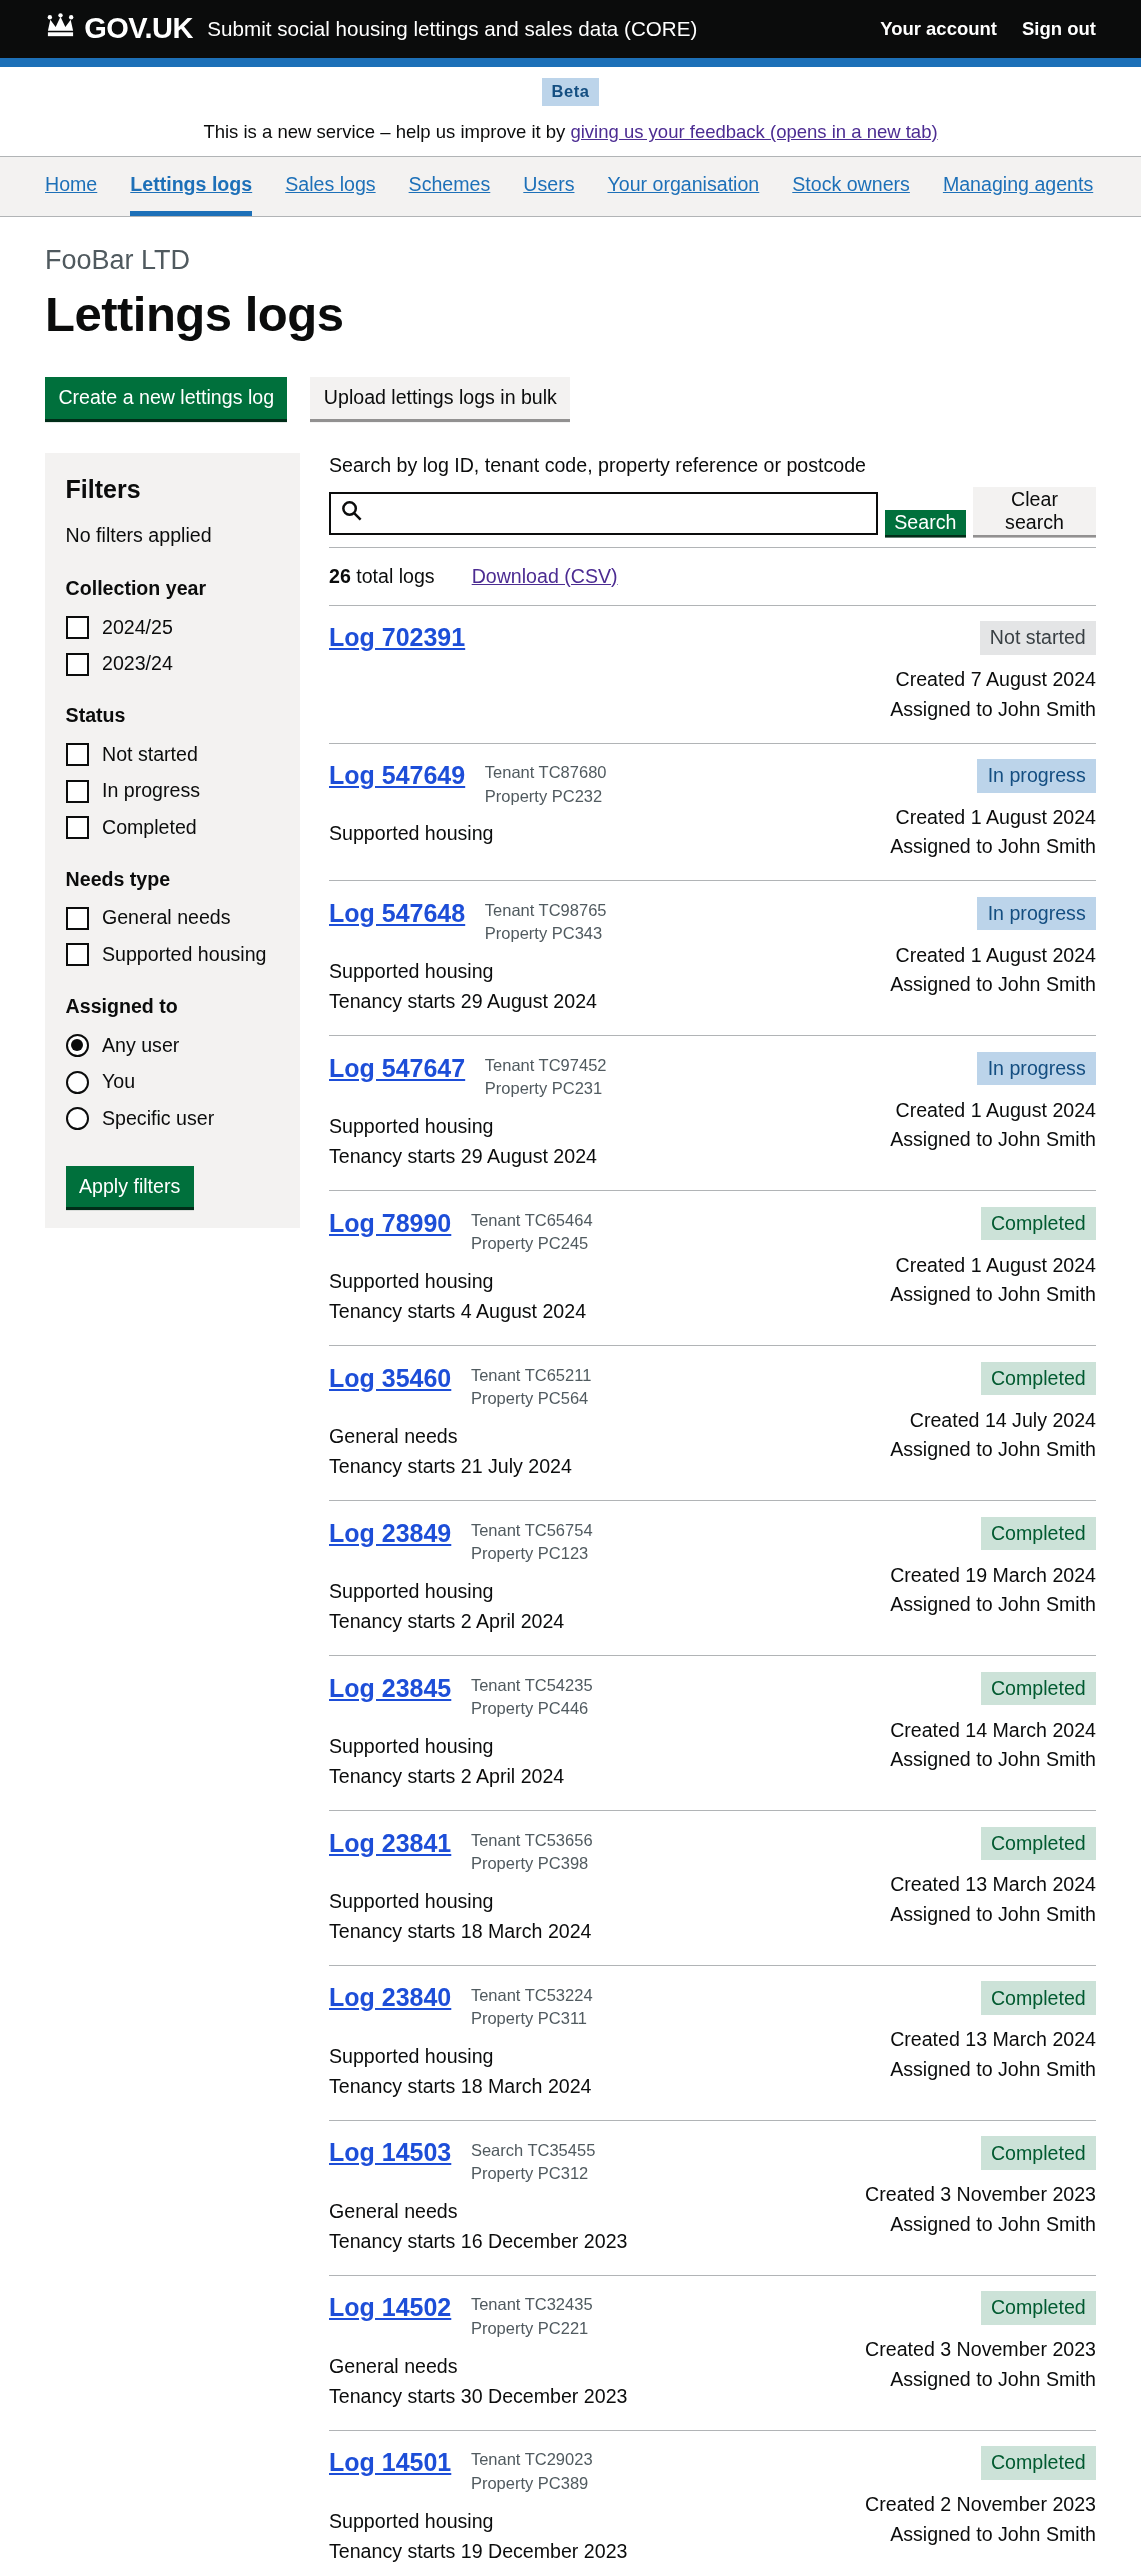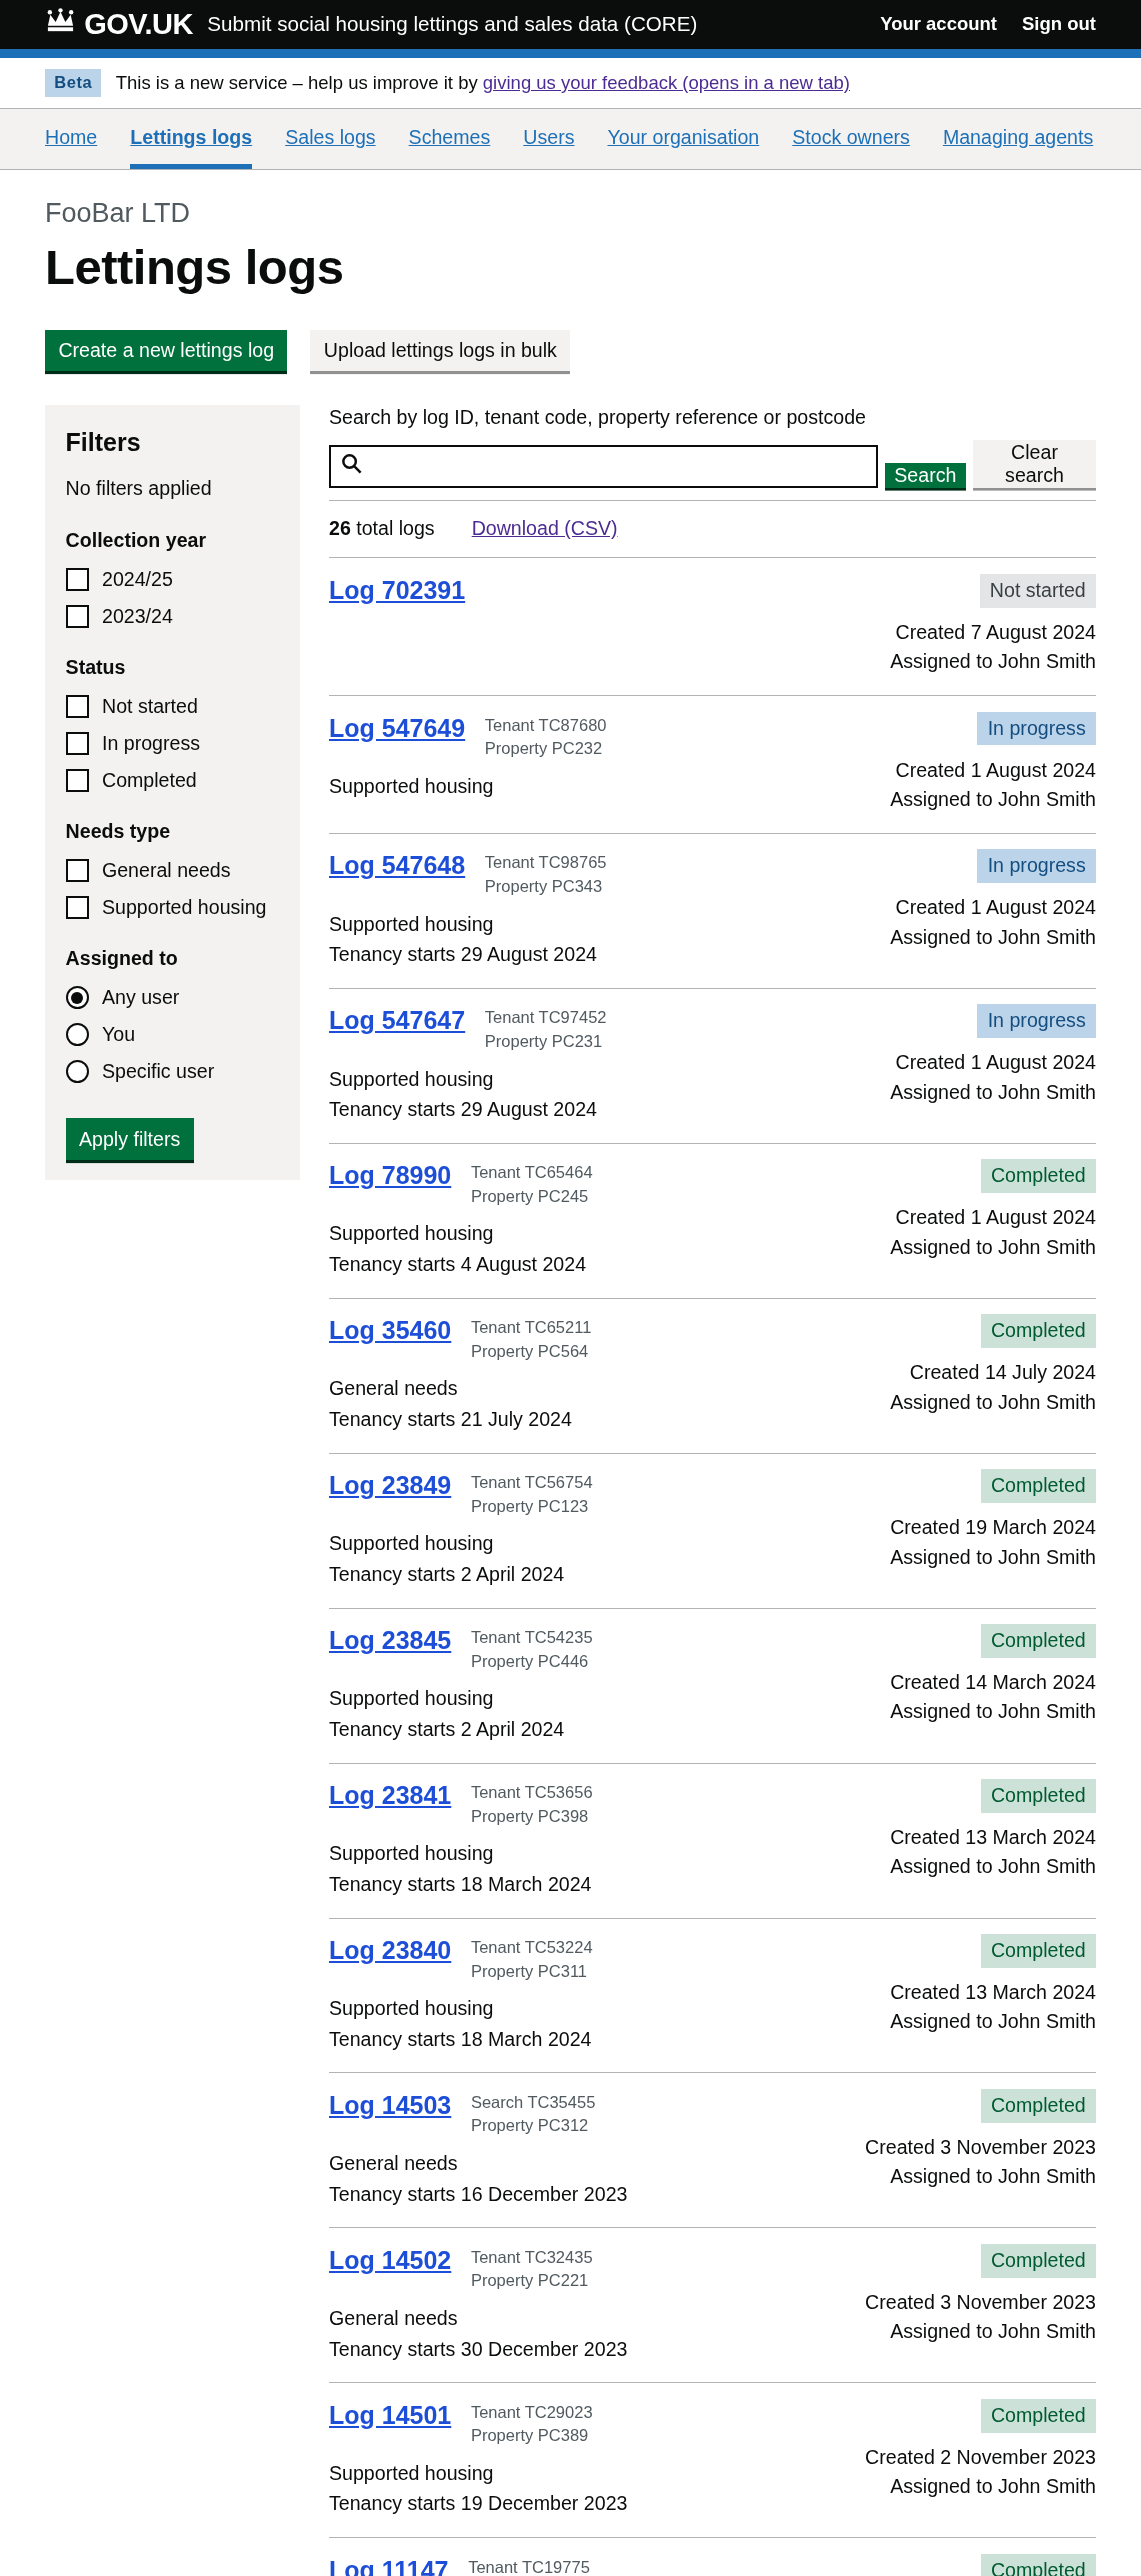--- a/index.html
+++ b/index.html
@@ -10,30 +10,30 @@
     color: #0b0c0c;
     font-family: "Liberation Sans", sans-serif;
     font-size: 19.6px;
     line-height: 1.3;
   }
   a { cursor: pointer; }
   .container { width: 1051px; margin: 0 auto; }
 
   
   .gov-header { background:#0b0c0c; border-bottom:9.3px solid #1d70b8; }
-  .gov-header-inner { height:49px; display:flex; align-items:center; }
+  .gov-header-inner { height:58px; display:flex; align-items:center; }
   .logo-wrap { display:flex; align-items:center; gap:8.2px; color:#fff; }
   .logo-text { font-weight:bold; font-size:29px; letter-spacing:-0.5px; }
   .service-name { color:#fff; font-size:20.6px; margin-left:14.4px; text-decoration:none; flex:1; }
   .header-links { display:flex; gap:25px; }
   .header-link { color:#fff; font-size:18.5px; font-weight:bold; text-decoration:none; }
 
   
   .phase-banner { border-bottom:1px solid #b1b4b6; }
-  .phase-inner { display:flex; align-items:center; gap:14.4px; padding:11.3px 0; }
+  .phase-inner { display:flex; align-items:center; gap:14.4px; padding:11.3px 0;flex-direction:column; }
   .phase-tag { background:#bcd4ea; color:#144e81; font-weight:bold; font-size:16.5px; padding:3.1px 9.3px; letter-spacing:0.5px; }
   .phase-text { font-size:18.5px; }
   .phase-link { color:#4c2c92; text-decoration:underline;text-align:center; }
 
   
   .service-nav { background:#f3f2f1; border-bottom:1px solid #b1b4b6; }
   .nav-inner { display:flex; gap:33px; padding-top:15.5px; }
   .nav-item { display:inline-block; color:#1d70b8; text-decoration:underline; font-size:19.6px; padding-bottom:13.4px; border-bottom:5.2px solid transparent; }
   .nav-item.active { font-weight:bold; border-bottom:5.2px solid #1d70b8; }
 

